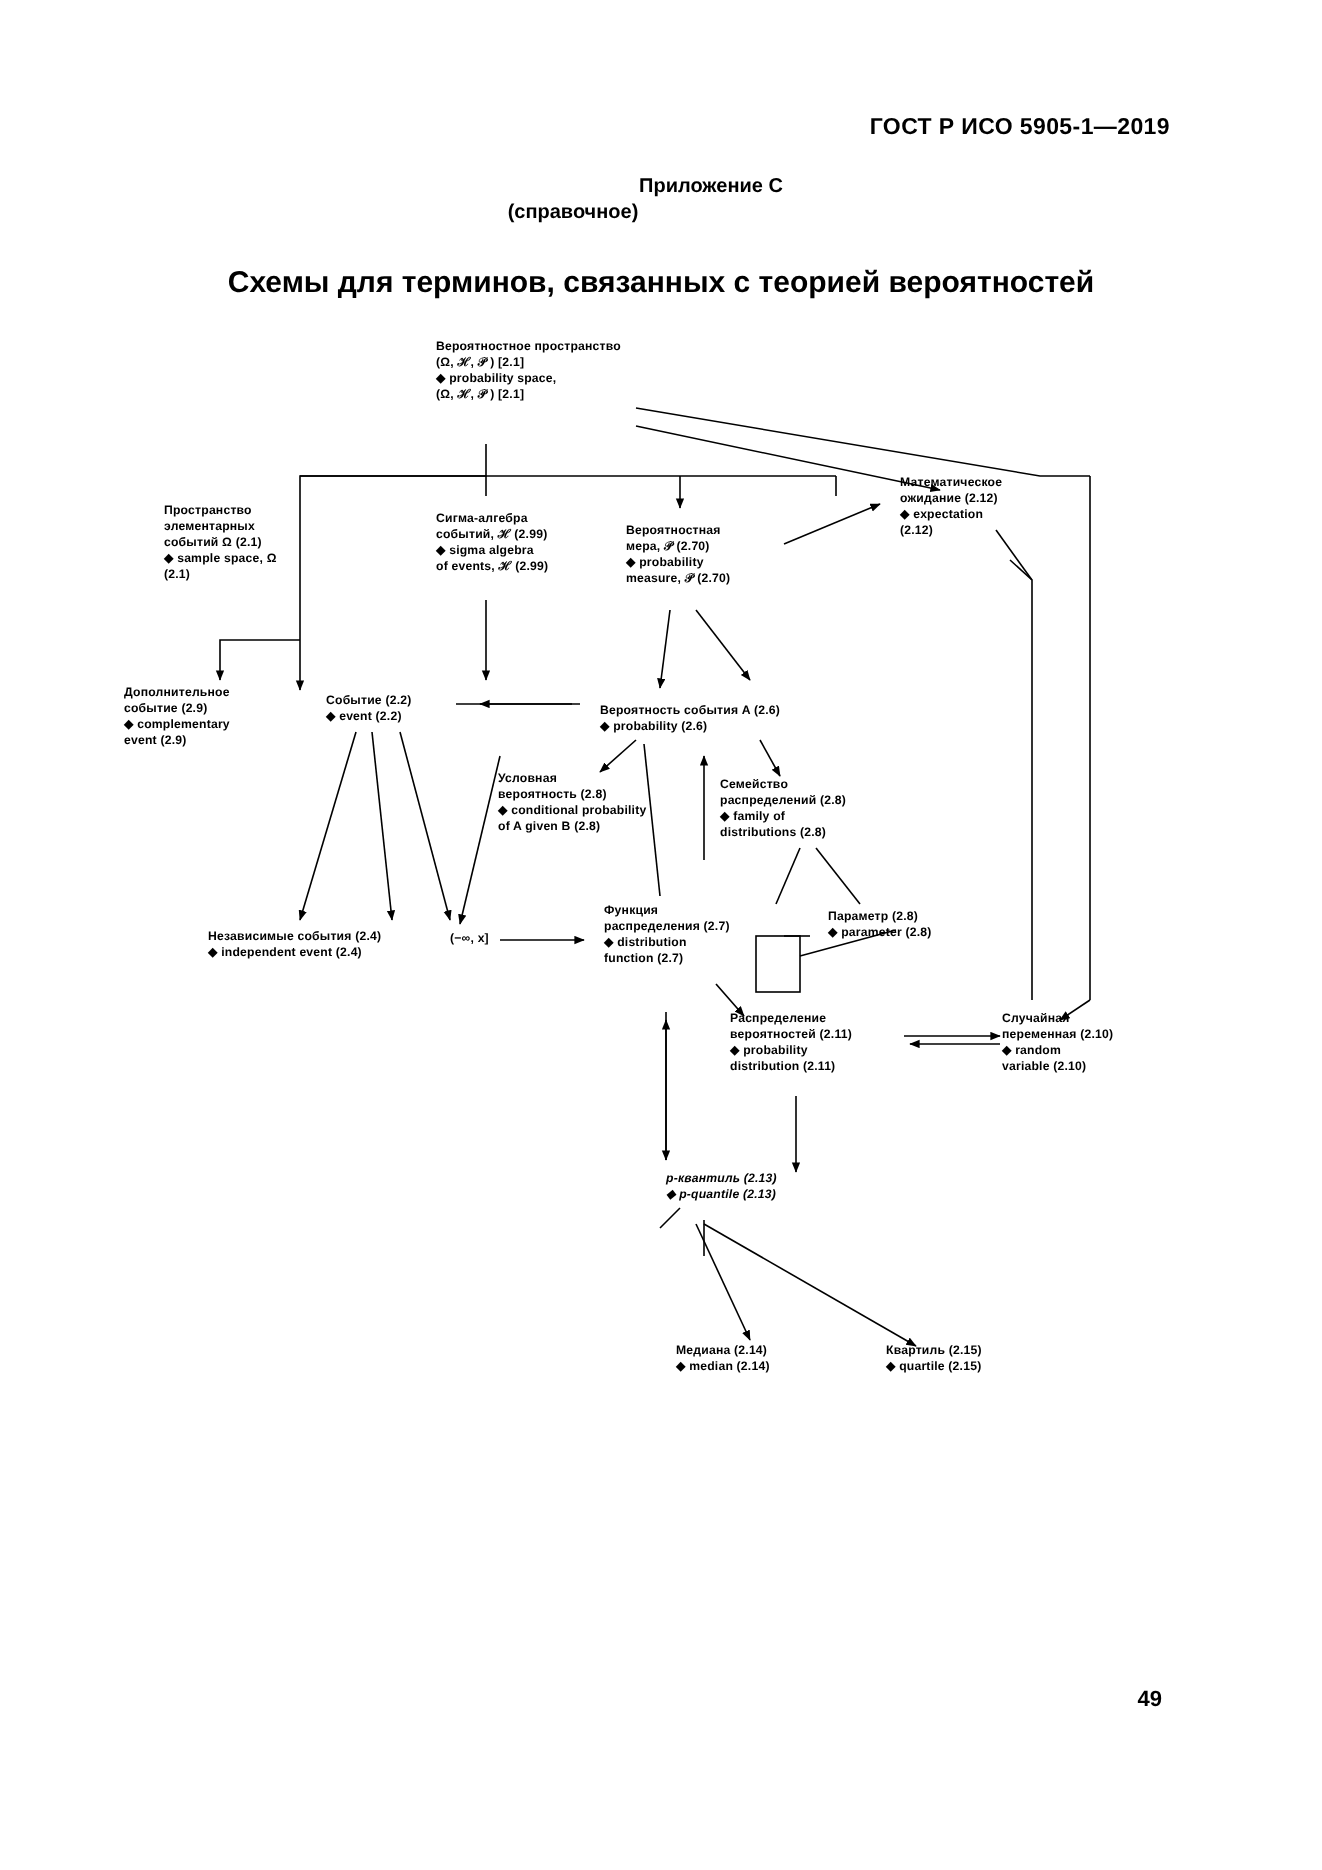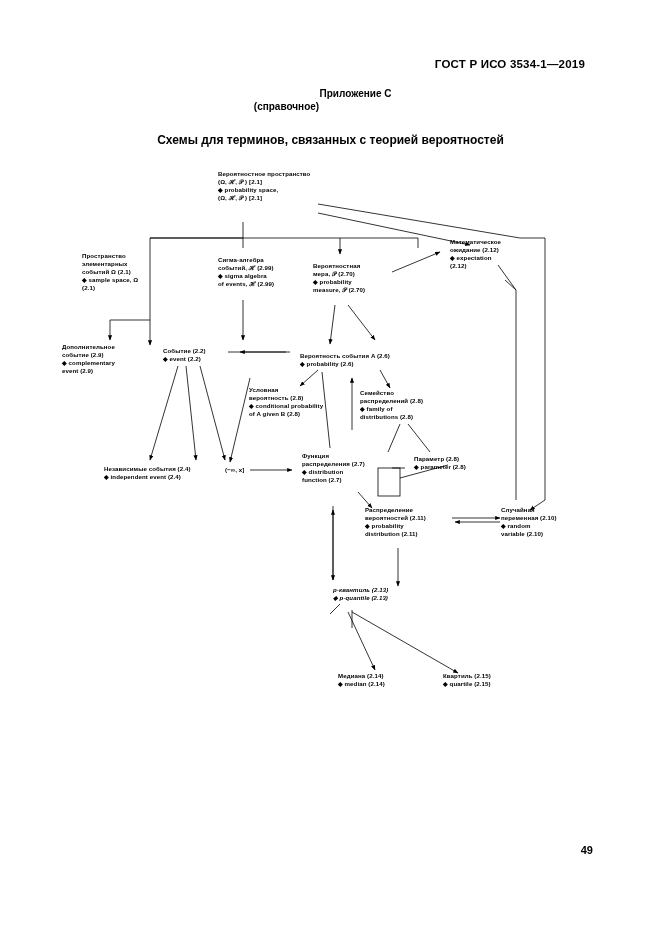--- a/index.html
+++ b/index.html
@@ -21,28 +21,28 @@
   .annex-line1{
     position:absolute;top:88px;left:0;width:661px;
     text-align:center;font-size:10px;font-weight:bold;color:#000;padding-left:25px;
   }
   .annex-line2{
     position:absolute;top:101px;left:0;width:573px;
     text-align:center;font-size:10px;font-weight:bold;color:#000;
   }
   .annex-title{
     position:absolute;top:133px;left:0;width:661px;
-    text-align:center;font-size:12px;font-weight:bold;color:#000;
+    text-align:center;font-size:15px;font-weight:bold;color:#000;
   }
   .fig-caption{
     position:absolute;top:719px;left:0;width:661px;
     text-align:center;font-size:9.5px;color:#000;
   }
   .page-number{
-    position:absolute;top:844px;right:68px;
+    position:absolute;top:844px;right:80px;
     font-size:11px;font-weight:bold;color:#000;
   }
   
   .diagram{
     position:absolute;top:0;left:0;width:661px;height:935px;
   }
   .diagram svg{position:absolute;top:0;left:0;}
   .node{
     position:absolute;
     font-size:6.1px;
@@ -55,21 +55,21 @@
   .node .ru{display:block;}
   .node .en{display:block;}
   .node.left{text-align:left;}
   .it{font-style:italic;}
 </style>
 </head>
 <body>
 
 <div class="page">
 
-  <div class="doc-header">ГОСТ Р ИСО 3534-1—2019</div>
+  <div class="doc-header">ГОСТ Р ИСО 5905-1—2019</div>
 
   <div class="annex-line1">Приложение С</div>
   <div class="annex-line2">(справочное)</div>
   <div class="annex-title">Схемы для терминов, связанных с теорией вероятностей</div>
 
   <div class="diagram">
 
     <svg width="661" height="935" viewBox="0 0 661 935">
       <defs>
         <marker id="ah" markerWidth="7" markerHeight="7" refX="6" refY="2.6" orient="auto" markerUnits="strokeWidth">

